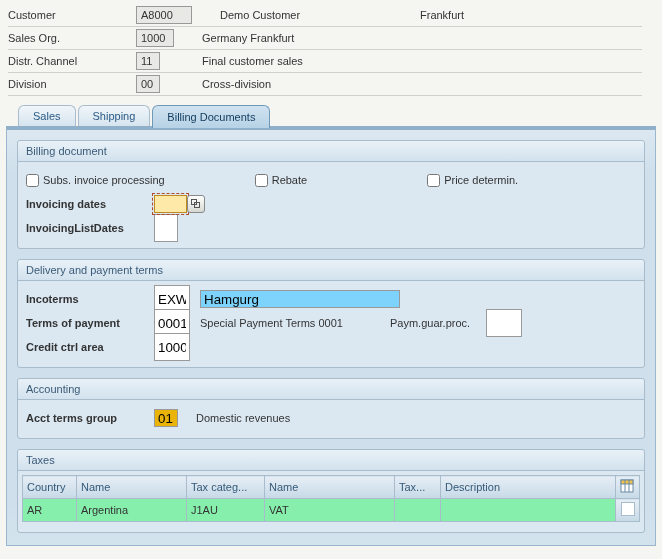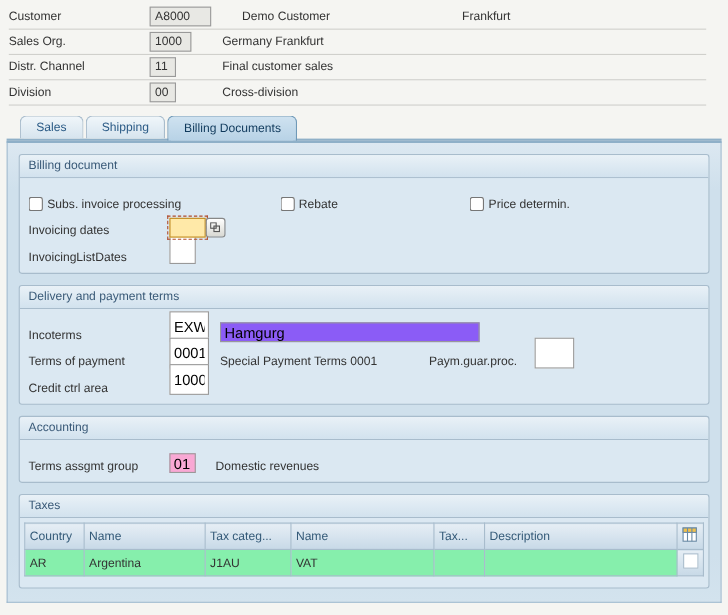--- a/index.html
+++ b/index.html
@@ -75,27 +75,27 @@
   }
   .group-title {
     background: linear-gradient(#e9f1f7,#d2e2ee);
     border-bottom: 1px solid #a8bccc;
     padding: 4px 8px;
     color: #3a5a78;
     border-top-left-radius: 3px;
     border-top-right-radius: 3px;
   }
   .group-body { padding: 6px 8px 2px 8px; }
-  .row { display: flex; align-items: flex-end; height: 24px; }
-  .lbl { width: 128px; }
+  .row { display: flex; align-items: center; height: 24px; }
+  .lbl { width: 128px; font-weight: bold; }
   .chk { display:inline-flex; align-items:center; gap:4px; margin-right: 60px;}
   .chk input { width:13px; height:13px; margin:0; }
   .field-tiny { width: 40px; height:28px; border:1px solid #999; background:#fff; padding:1px 3px; }
-  .field-mid { width: 236px; height:18px; border:1px solid #999; background:#8b5cf6; padding:1px 3px; }
-  .field-sm { width: 36px; height:18px; border:1px solid #999; background:#f9a8d4; padding:1px 3px; }
+  .field-mid { width: 200px; height:18px; border:1px solid #999; background:#7dd3fc; padding:1px 3px; }
+  .field-sm { width: 36px; height:18px; border:1px solid #999; background:#eab308; padding:1px 3px; }
 
   .f4-wrap { display:inline-flex; align-items:center; position:relative; }
   .f4-wrap .field-focus {
     width: 33px; height:18px;
     border: 1px solid #c08a20;
     background: #ffe9a8;
     outline: 1px dashed #b04a2a;
     outline-offset: 1px;
     padding:1px 3px;
   }
@@ -236,21 +236,21 @@
           <div class="lbl">Credit ctrl area</div>
           <input class="field-tiny" style="width: 36px;" value="1000">
         </div>
       </div>
     </div>
 
     <div class="groupbox">
       <div class="group-title">Accounting</div>
       <div class="group-body">
         <div class="row group-accounting-row">
-          <div class="lbl">Terms assgmt group</div>
+          <div class="lbl">Acct terms group</div>
           <input class="field-sm" style="width: 24px;" value="01">
           <div class="text-desc">Domestic revenues</div>
         </div>
       </div>
     </div>
 
     <div class="groupbox" style="margin-bottom:2px;">
       <div class="group-title">Taxes</div>
       <div class="group-body" style="padding:4px">
         <table class="taxes-tbl">

